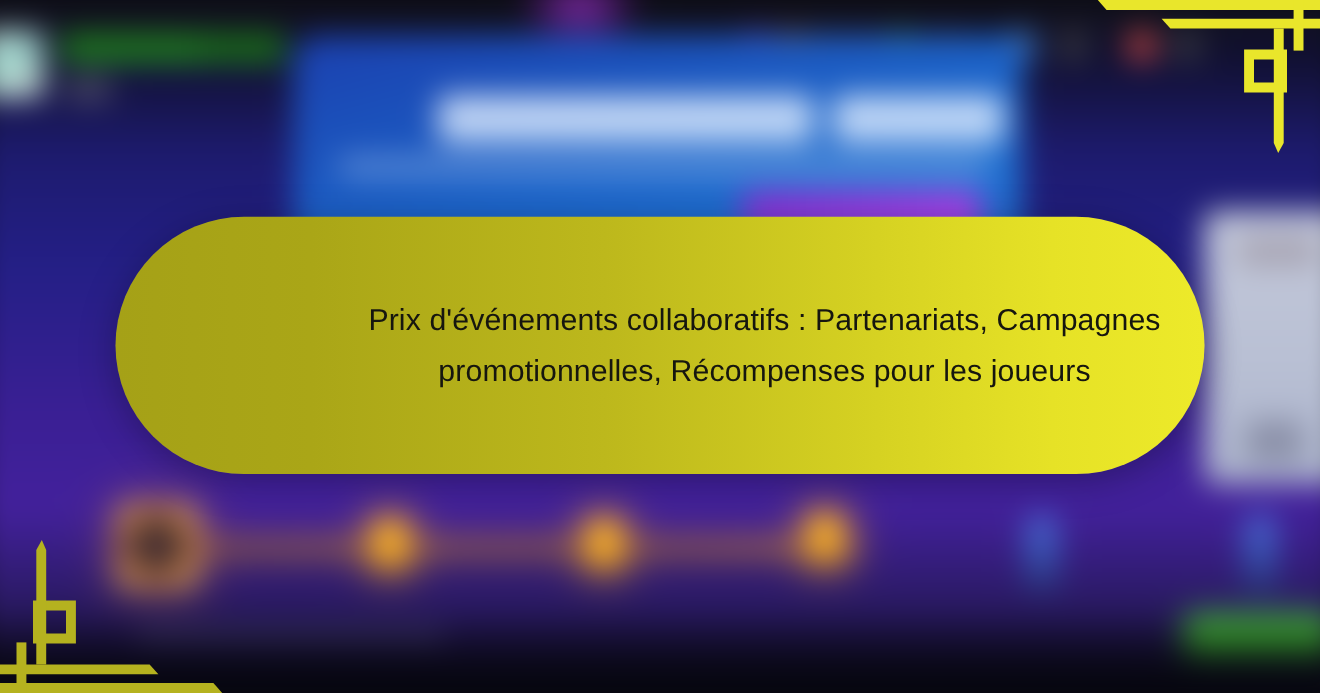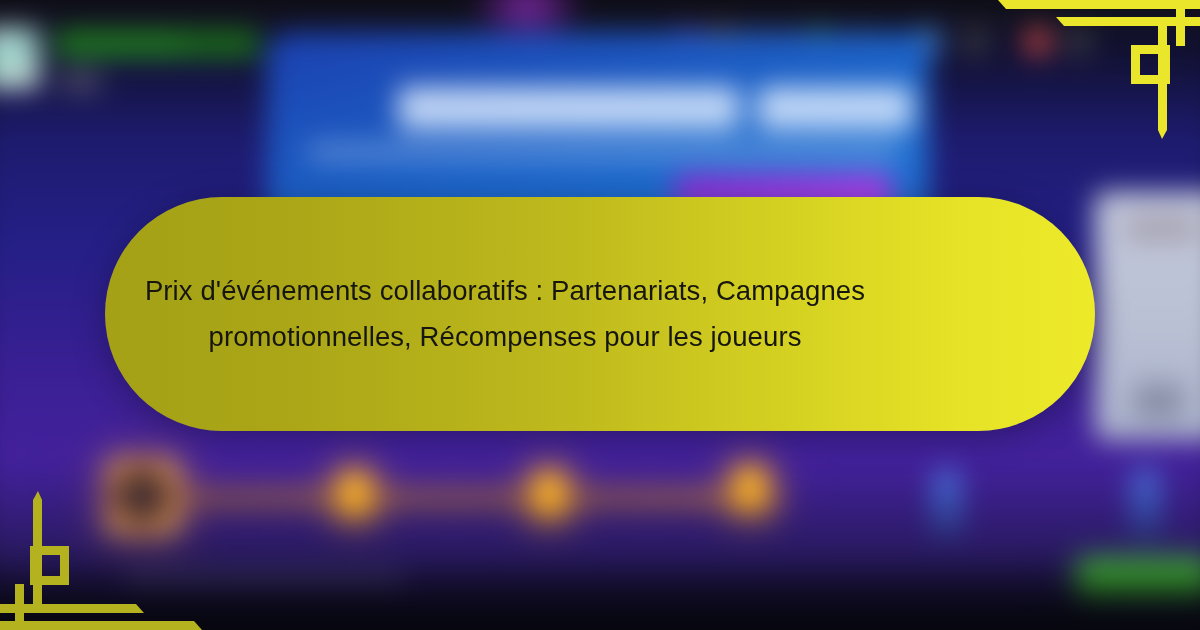--- a/index.html
+++ b/index.html
@@ -217,21 +217,21 @@
 
   
   .card {
     position: absolute;
     left: 105px; top: 197px;
     width: 990px; height: 234px;
     border-radius: 118px;
     background: linear-gradient(90deg, #a5a117 0%, #aaa617 18%, #bdb81c 45%, #d6d222 70%, #e6e226 86%, #edea2a 100%);
     display: flex;
     align-items: center;
-    justify-content: flex-start;
+    justify-content: flex-end;
     box-shadow: 0 6px 34px rgba(0,0,0,.28);
   }
   .card-title {
     width: 800px;
     text-align: center;
     color: #16160f;
     font-size: 27.5px;
     line-height: 46px;
     font-weight: 400;
     letter-spacing: .1px;

